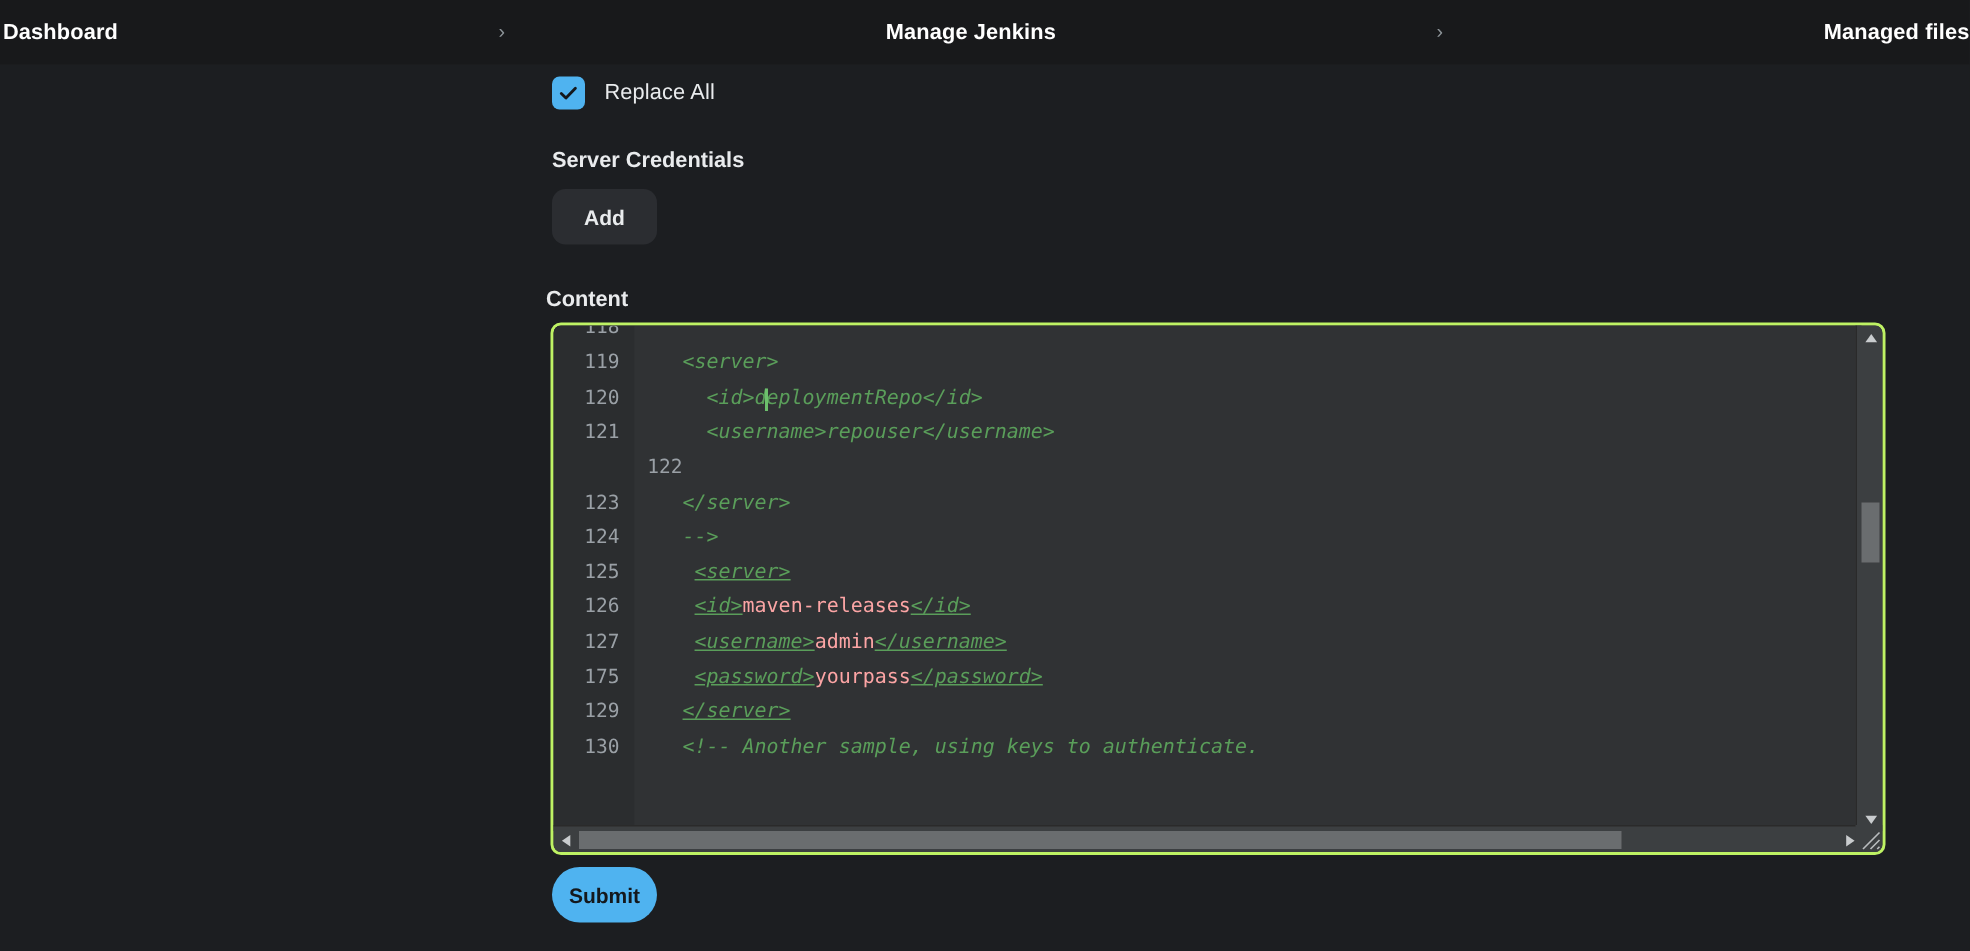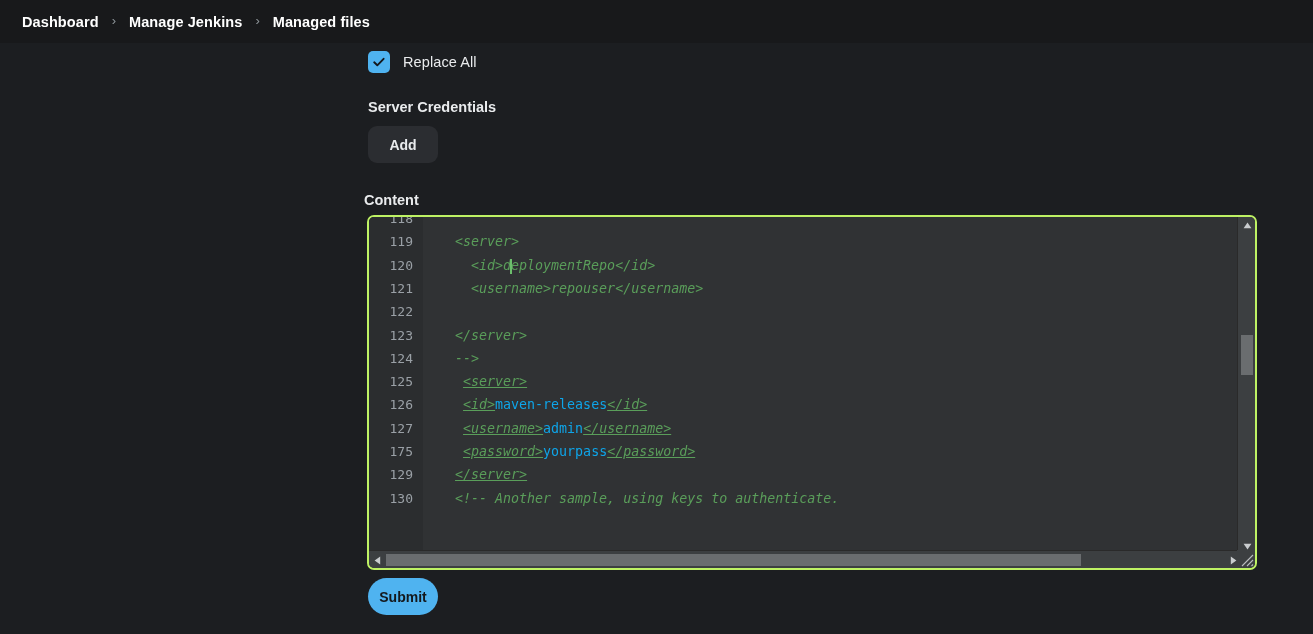--- a/index.html
+++ b/index.html
@@ -14,21 +14,22 @@
 
   
   #breadcrumb-bar {
     position: absolute;
     left: 0; top: 0;
     width: 1313px;
     height: 43px;
     background: #18191b;
     display: flex;
     align-items: center;
-    padding-left: 22px;
+    padding-left: 2px;
+    justify-content: space-between;
   }
   .crumb {
     color: #ffffff;
     font-size: 14.5px;
     font-weight: 700;
     letter-spacing: .1px;
     white-space: nowrap;
     cursor: pointer;
   }
   .crumb-sep {
@@ -159,21 +160,21 @@
   .ltext {
     position: absolute;
     left: 54px;
     white-space: pre;
     font-family: "DejaVu Sans Mono", monospace;
     font-size: 13.3px;
     line-height: 23.3px;
   }
   .tok-comment { color: #5a9e5a; font-style: italic; }
   .tok-tag     { color: #5a9e5a; font-style: italic; text-decoration: underline; }
-  .tok-text    { color: #0ea5e9; font-style: normal; text-decoration: none; }
+  .tok-text    { color: #fca5a5; font-style: normal; text-decoration: none; }
 
   #caret {
     position: absolute;
     left: 141px; top: 42px;
     width: 2px; height: 15px;
     background: #6cbf6c;
   }
 
   
   #vscrollbar {
@@ -287,21 +288,21 @@
             <div class="ltext"><span class="tok-comment">    &lt;server&gt;</span></div>
           </div>
           <div class="code-row" style="top: 36.6px;">
             <div class="ln">120</div>
             <div class="ltext"><span class="tok-comment">      &lt;id&gt;deploymentRepo&lt;/id&gt;</span></div>
           </div>
           <div class="code-row" style="top: 59.9px;">
             <div class="ln">121</div>
             <div class="ltext"><span class="tok-comment">      &lt;username&gt;repouser&lt;/username&gt;</span></div>
           </div>
-          <div class="code-row" style="top: 83.2px;">
+          <div class="code-row" style="top: 83.2px; margin-left: 42px;">
             <div class="ln">122</div>
           </div>
           <div class="code-row" style="top: 106.5px;">
             <div class="ln">123</div>
             <div class="ltext"><span class="tok-comment">    &lt;/server&gt;</span></div>
           </div>
           <div class="code-row" style="top: 129.8px;">
             <div class="ln">124</div>
             <div class="ltext"><span class="tok-comment">    --&gt;</span></div>
           </div>

